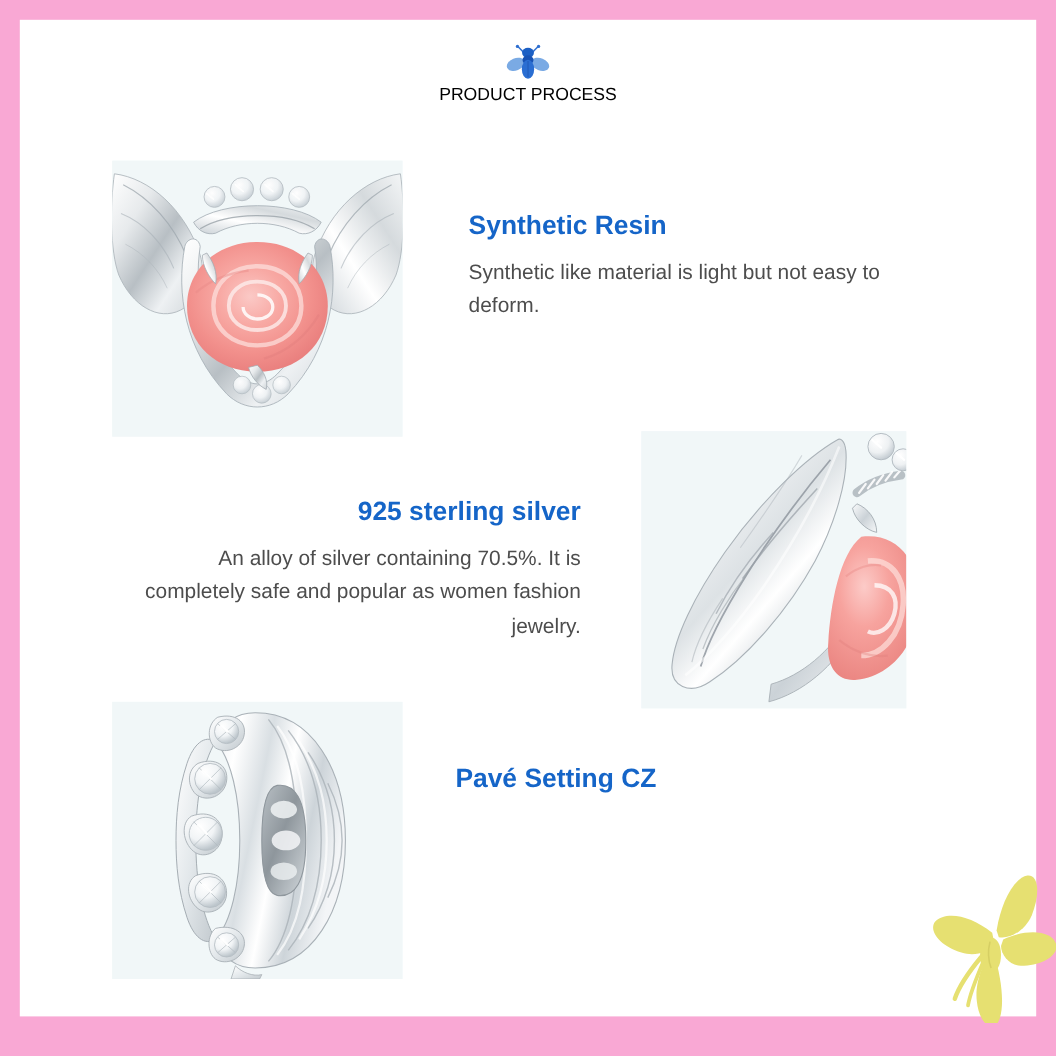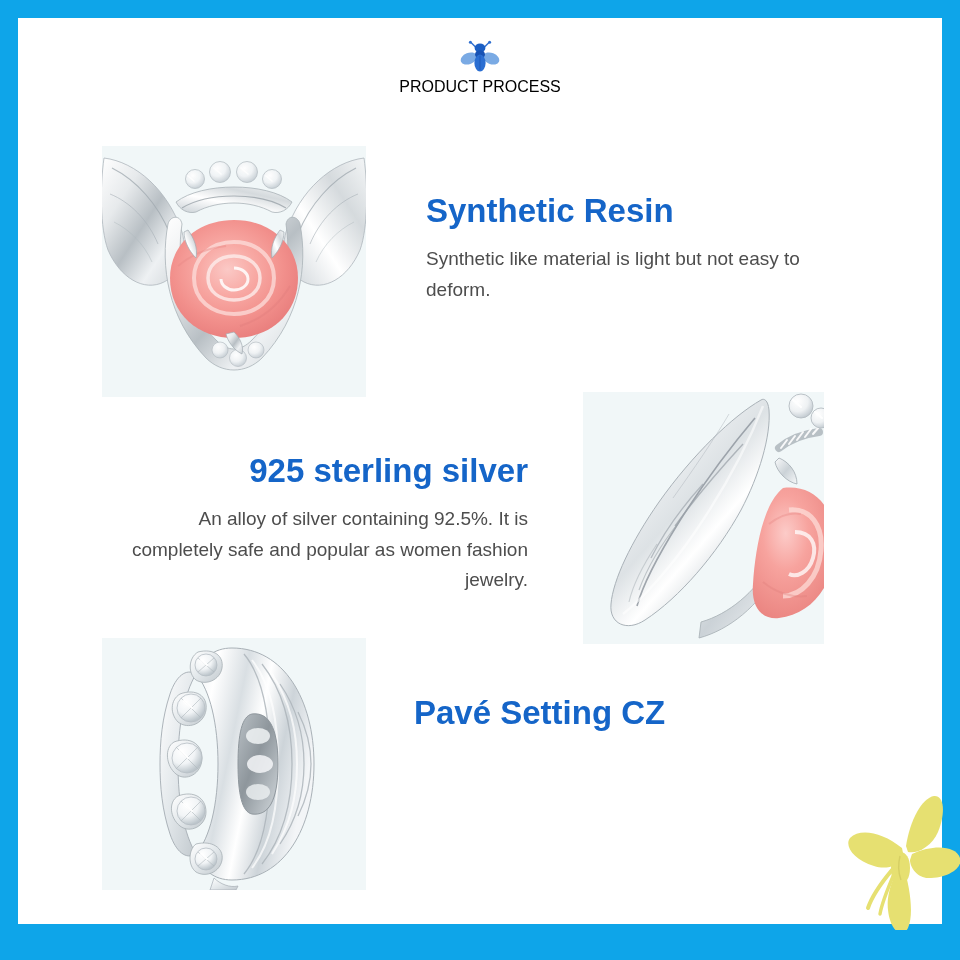--- a/index.html
+++ b/index.html
@@ -6,21 +6,21 @@
 
   html, body {
     width: 960px; height: 960px;
     overflow: hidden;
     font-family: "Liberation Sans", sans-serif;
   }
 
   #page {
     position: relative;
     width: 960px; height: 960px;
-    background: #0ea5e9;
+    background: #f9a8d4;
     overflow: hidden;
   }
 
   
   #panel {
     position: absolute;
     left: 18px; top: 18px;
     width: 924px; height: 906px;
     background: #ffffff;
     overflow: hidden;
@@ -41,21 +41,21 @@
     background: #f1f7f8;
     overflow: hidden;
   }
   .photo-inner { position: absolute; inset: 0; }
 
   
   .block { position: absolute; }
   .block h2 {
     font-family: "Liberation Sans", sans-serif;
     font-weight: bold;
-    font-size: 33px;
+    font-size: 24px;
     color: #1565c8;
     line-height: 1.15;
     margin-bottom: 14px;
   }
   .block p {
     font-family: "Liberation Sans", sans-serif;
     font-size: 19px;
     color: #4d4d4d;
     line-height: 1.62;
   }
@@ -177,21 +177,21 @@
       </svg>
     </div>
 
     <div class="block align-left" style="left:408px; top:174px; width:380px;">
       <h2>Synthetic Resin</h2>
       <p>Synthetic like material is light but not easy to deform.</p>
     </div>
 
     <div class="block align-right" style="left:110px; top:434px; width:400px;text-align:right;">
       <h2>925 sterling silver</h2>
-      <p>An alloy of silver containing 92.5%. It is completely safe and popular as women fashion jewelry.</p>
+      <p>An alloy of silver containing 70.5%. It is completely safe and popular as women fashion jewelry.</p>
     </div>
 
     <div class="photo" style="left:565px; top:374px; width:241px; height:252px;">
       <svg class="photo-inner" viewBox="0 0 241 252" preserveAspectRatio="xMidYMid slice">
         <defs>
           <linearGradient id="silv3" x1="0.1" y1="0" x2="0.9" y2="1">
             <stop offset="0%" stop-color="#ffffff"></stop>
             <stop offset="22%" stop-color="#f2f4f6"></stop>
             <stop offset="46%" stop-color="#dde2e5"></stop>
             <stop offset="62%" stop-color="#ffffff"></stop>

